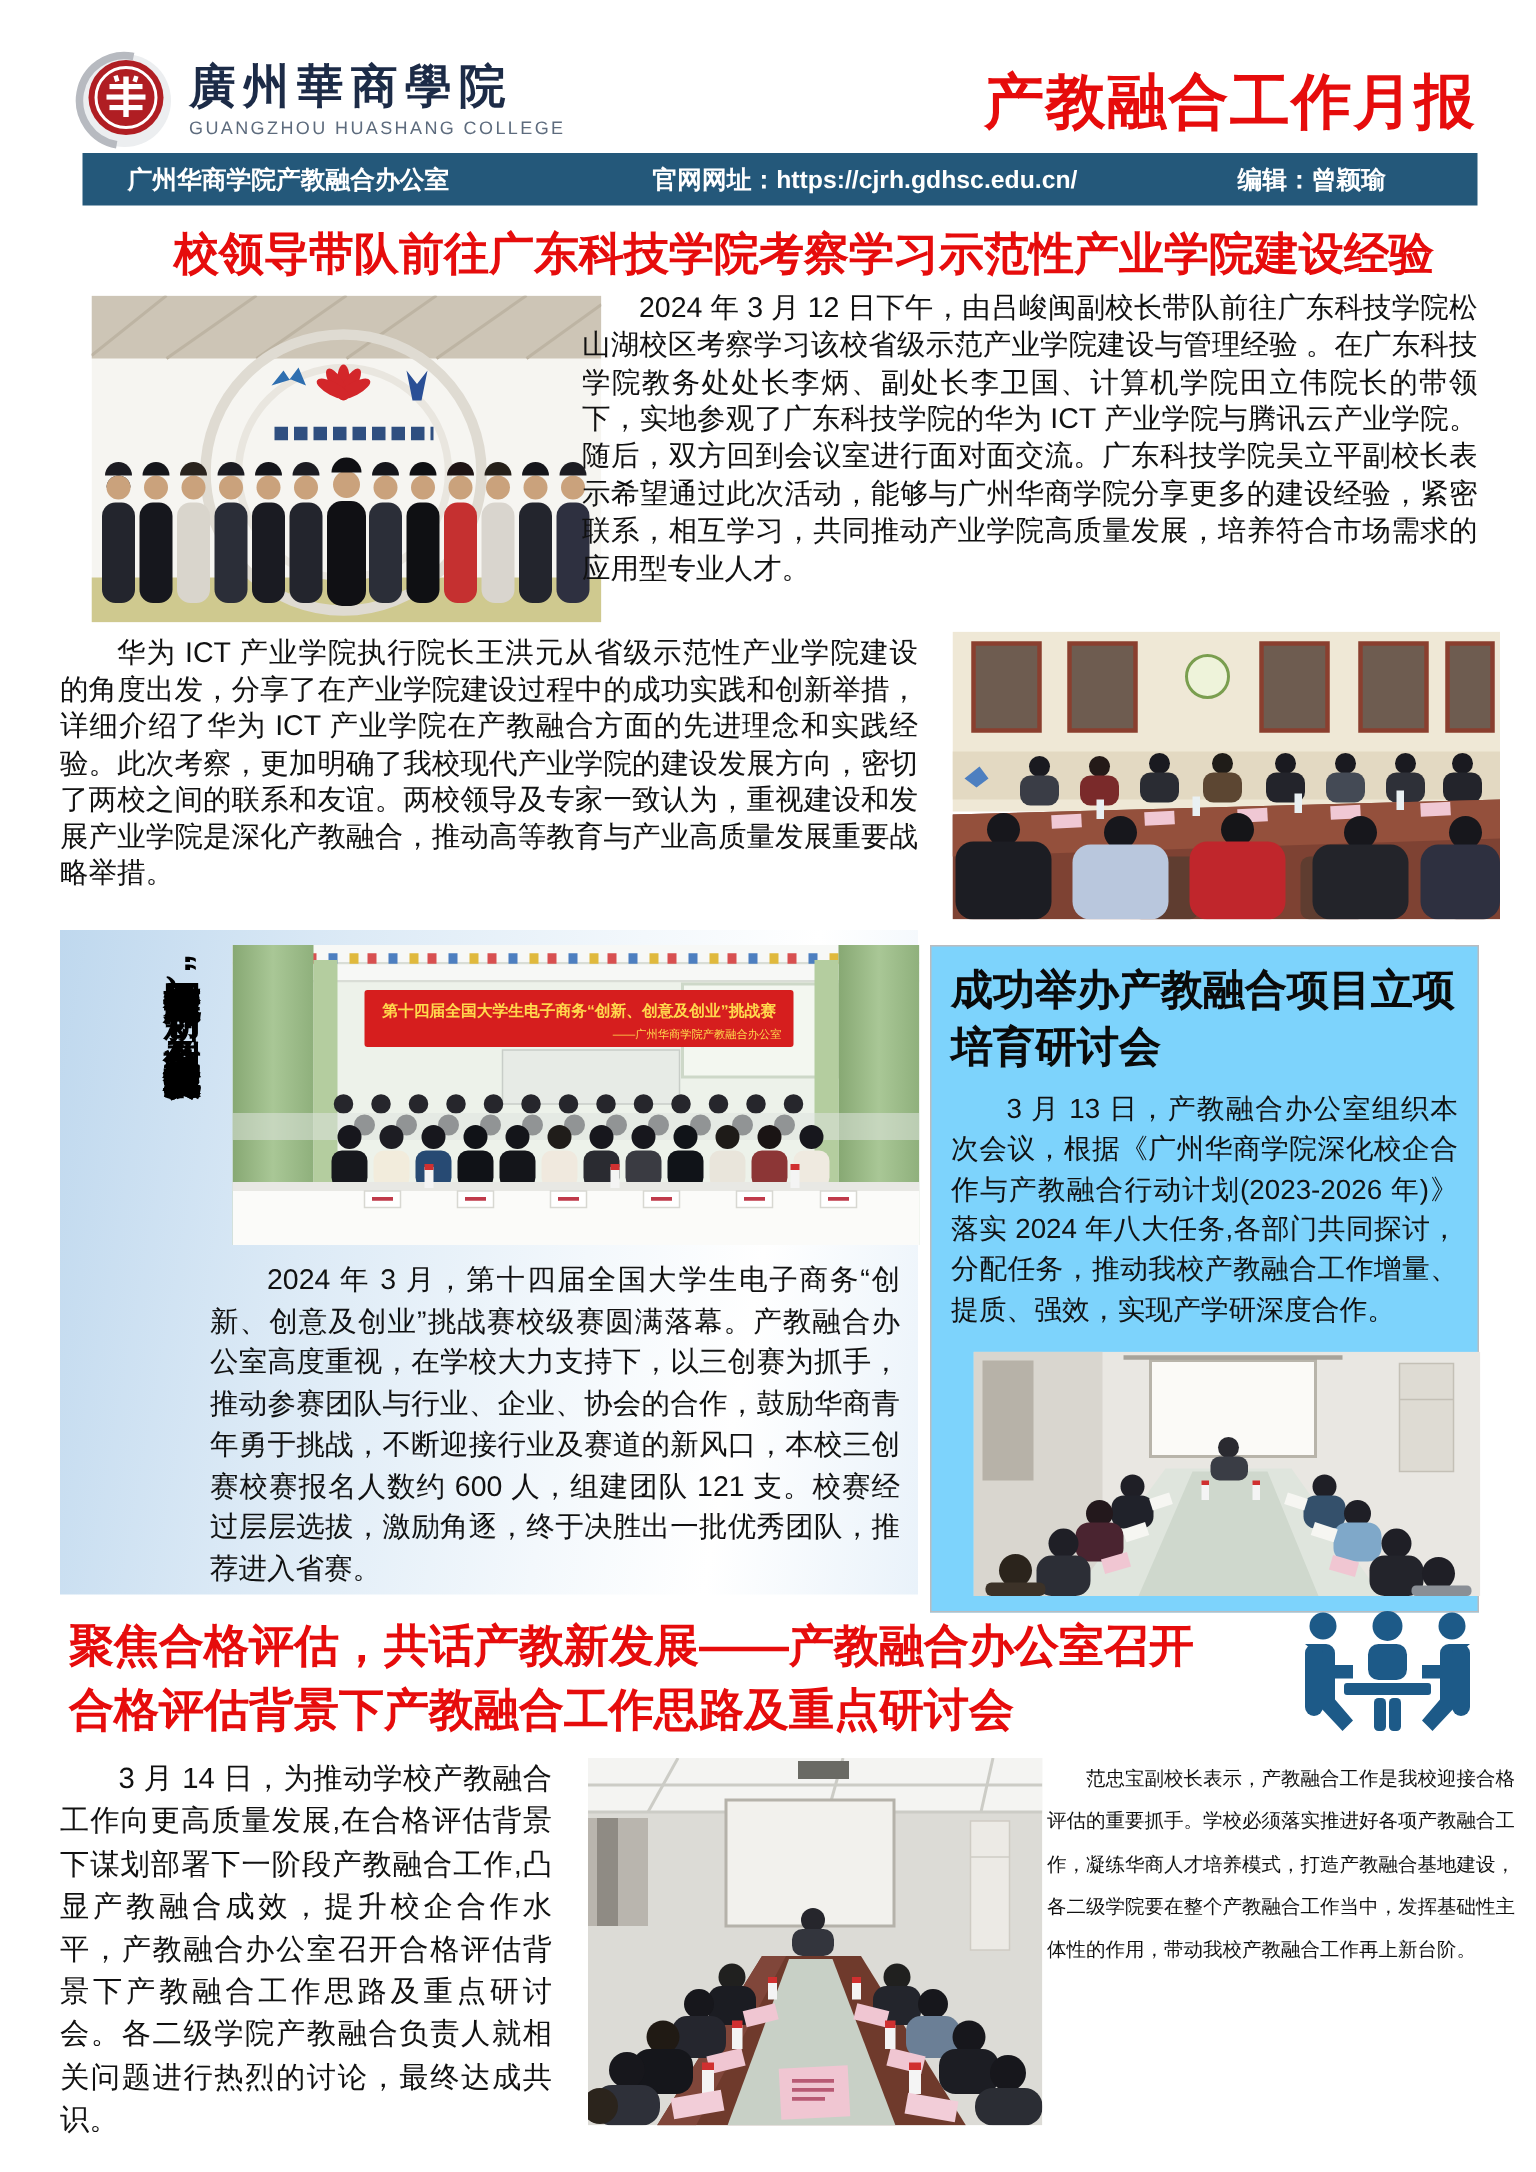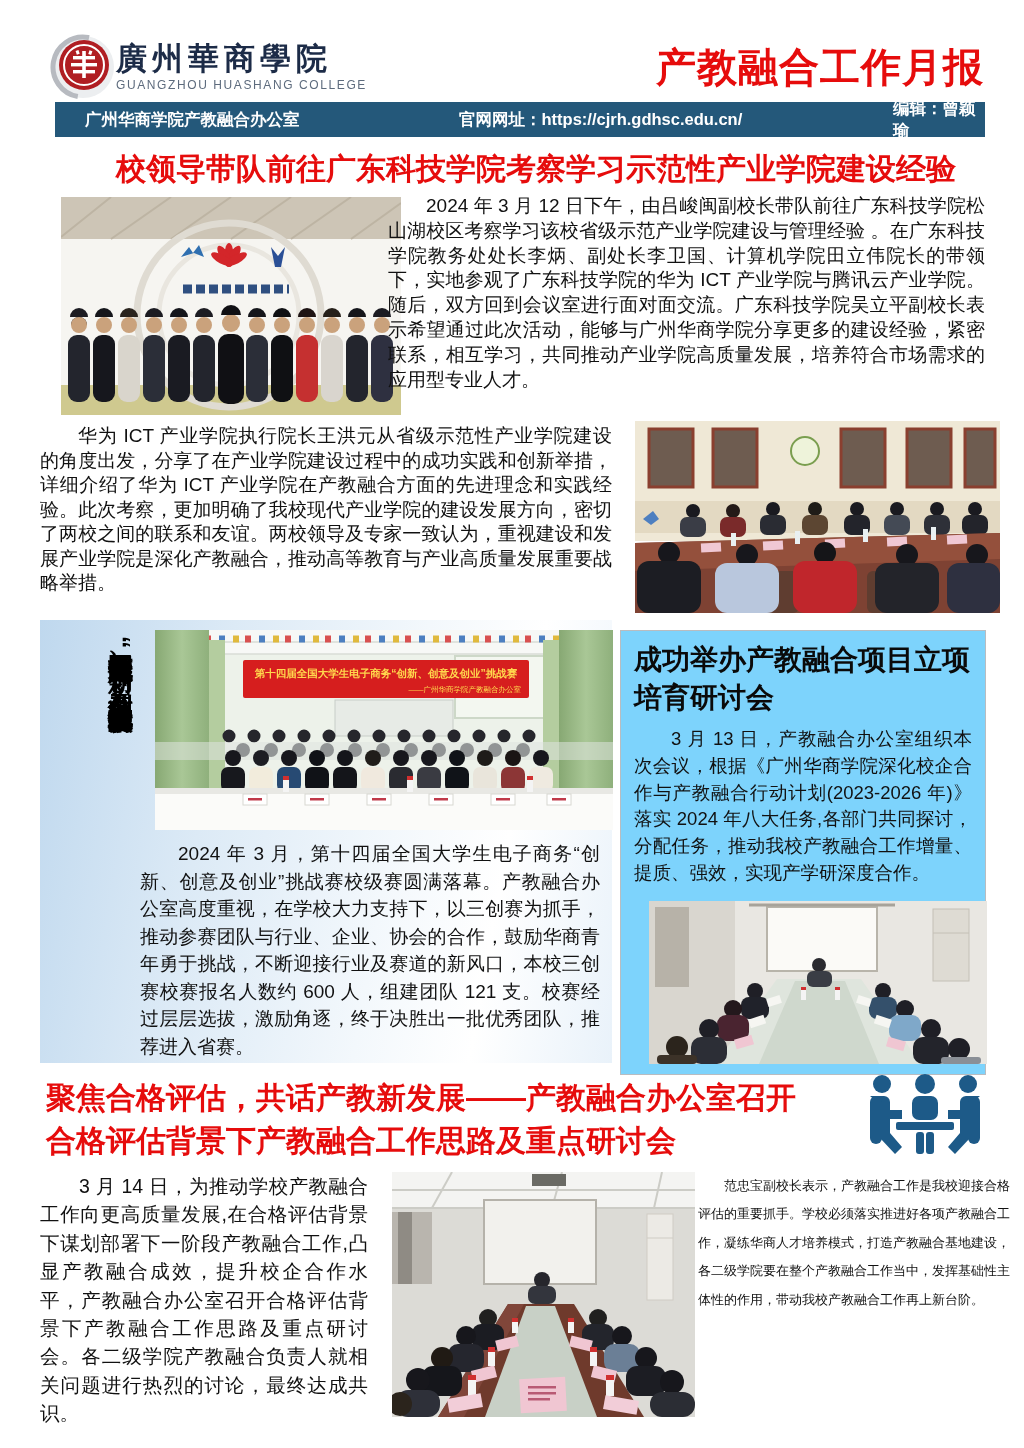--- a/index.html
+++ b/index.html
@@ -1,29 +1,29 @@
 <!DOCTYPE html>
 <html><head>
 <meta charset="utf-8">
 <style>
   html,body{margin:0;padding:0;background:#ffffff;}
   .page{position:relative;width:1024px;height:1448px;margin:0 auto;background:#fff;overflow:hidden;
         font-family:"Liberation Sans","DejaVu Sans",sans-serif;color:#111;}
   
-  .logo-block{position:absolute;left:50px;top:34px;display:flex;align-items:center;}
+  .logo-block{position:absolute;left:50px;top:34px;display:flex;align-items:center;gap:10px;}
   .logo-emblem{width:66px;height:66px;flex:0 0 auto;}
   .logo-cn{font-family:"DejaVu Serif","Liberation Serif",serif;font-weight:bold;font-size:31px;
            color:#1c2b47;letter-spacing:5px;line-height:1.05;}
   .logo-en{font-size:12px;color:#5d6b7d;letter-spacing:1.6px;margin-top:3px;}
   .masthead{position:absolute;right:40px;top:40px;font-size:40px;font-weight:900;color:#e60c0c;letter-spacing:1px;}
   
   .infobar{position:absolute;left:55px;top:102px;width:930px;height:35px;background:#24587a;color:#fff;
-           display:flex;align-items:center;font-weight:bold;font-size:16.5px;gap:44px;}
+           display:flex;align-items:center;font-weight:bold;font-size:16.5px;}
   .infobar .cell-office{padding-left:30px;width:330px;}
-  .infobar .cell-site{width:390px;}
+  .infobar .cell-site{width:390px;margin-left:20px;}
   .infobar .cell-editor{flex:1;text-align:left;}
   
   .a1-title{position:absolute;left:0;top:149px;width:100%;text-align:center;
             font-size:30px;font-weight:900;color:#e60c0c;margin-left:24px;}
   .photo{position:absolute;overflow:hidden;padding-left:15px;}
   .photo svg{display:block;}
   .photo1{left:46px;top:197px;width:340px;height:218px;}
   .a1-p1{position:absolute;left:388px;top:194px;width:597px;font-size:19px;line-height:24.8px;
          text-align:justify;text-indent:2em;}
   .a1-p2{position:absolute;left:40px;top:424px;width:572px;font-size:19px;line-height:24.5px;

